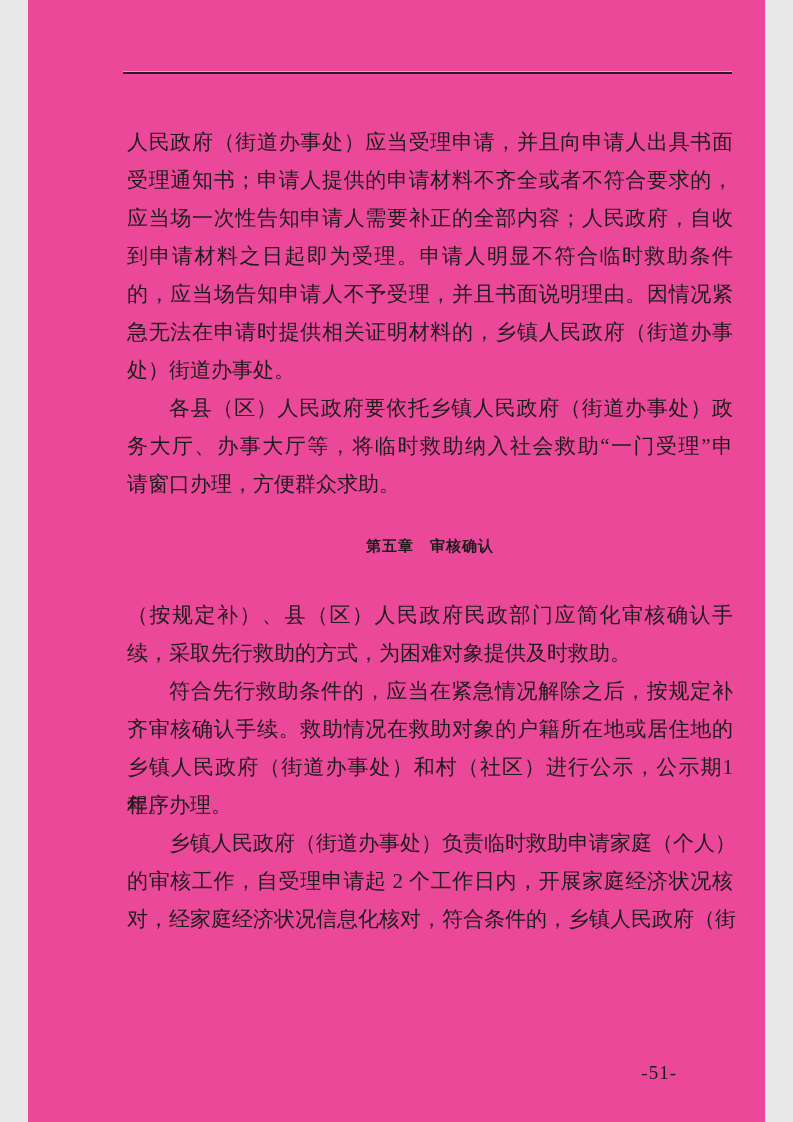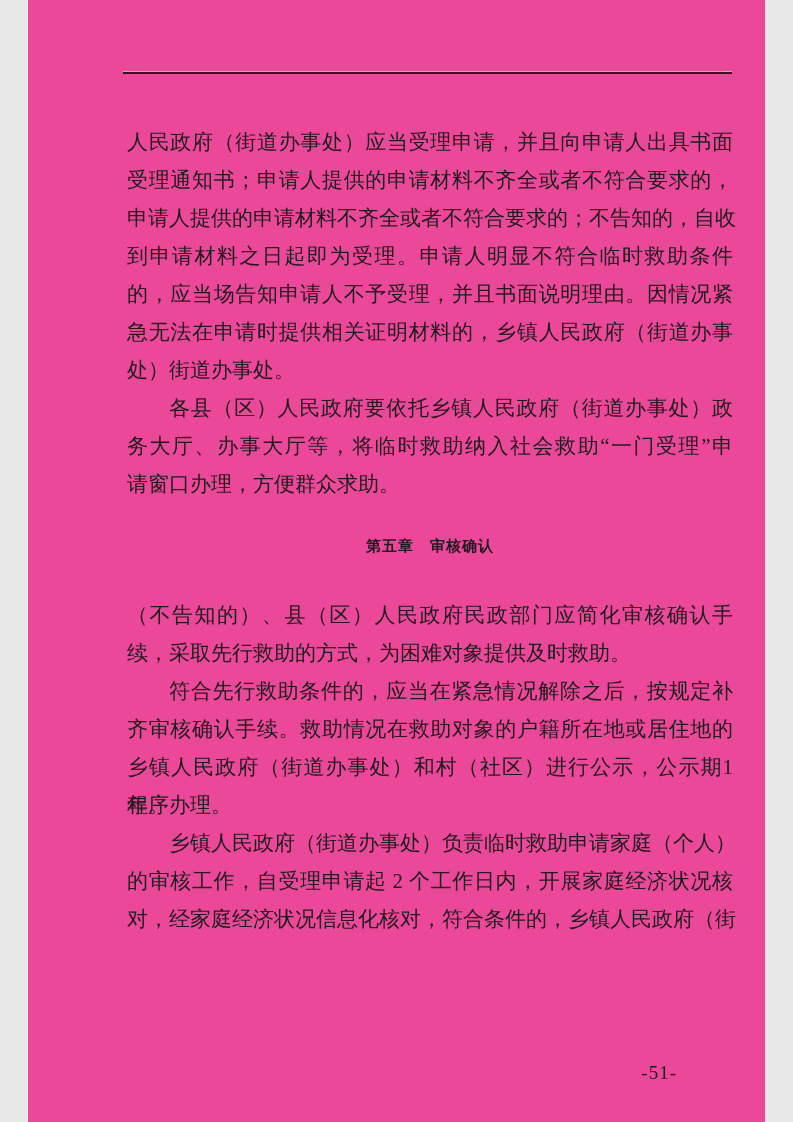--- a/index.html
+++ b/index.html
@@ -75,30 +75,30 @@
   }
 </style>
 </head>
 <body>
 
 <div class="page">
   <div class="top-rule"></div>
   <div class="doc-body">
       <div class="line"><span>人民政府（街道办事处）应当受理申请，并且向申请人出具书面</span></div>
       <div class="line"><span>受理通知书；申请人提供的申请材料不齐全或者不符合要求的，</span></div>
-      <div class="line"><span>申请人提供的申请材料不齐全或者不符合要求的；不告知的，自收</span></div>
+      <div class="line"><span>应当场一次性告知申请人需要补正的全部内容；人民政府，自收</span></div>
       <div class="line"><span>到申请材料之日起即为受理。申请人明显不符合临时救助条件</span></div>
       <div class="line"><span>的，应当场告知申请人不予受理，并且书面说明理由。因情况紧</span></div>
       <div class="line"><span>急无法在申请时提供相关证明材料的，乡镇人民政府（街道办事</span></div>
       <div class="line end"><span>处）街道办事处。</span></div>
       <div class="line indent"><span>各县（区）人民政府要依托乡镇人民政府（街道办事处）政</span></div>
       <div class="line"><span>务大厅、办事大厅等，将临时救助纳入社会救助“一门受理”申</span></div>
       <div class="line end"><span>请窗口办理，方便群众求助。</span></div>
       <div class="chapter-heading">第五章　审核确认</div>
-      <div class="line"><span>（不告知的）、县（区）人民政府民政部门应简化审核确认手</span></div>
+      <div class="line"><span>（按规定补）、县（区）人民政府民政部门应简化审核确认手</span></div>
       <div class="line end"><span>续，采取先行救助的方式，为困难对象提供及时救助。</span></div>
       <div class="line indent"><span>符合先行救助条件的，应当在紧急情况解除之后，按规定补</span></div>
       <div class="line"><span>齐审核确认手续。救助情况在救助对象的户籍所在地或居住地的</span></div>
       <div class="line end"><span>乡镇人民政府（街道办事处）和村（社区）进行公示，公示期1年。</span></div>
       <div class="line end"><span>程序办理。</span></div>
       <div class="line indent"><span>乡镇人民政府（街道办事处）负责临时救助申请家庭（个人）</span></div>
       <div class="line"><span>的审核工作，自受理申请起 2 个工作日内，开展家庭经济状况核</span></div>
       <div class="line"><span>对，经家庭经济状况信息化核对，符合条件的，乡镇人民政府（街</span></div>
     </div>
   <div class="page-number">-51-</div>

